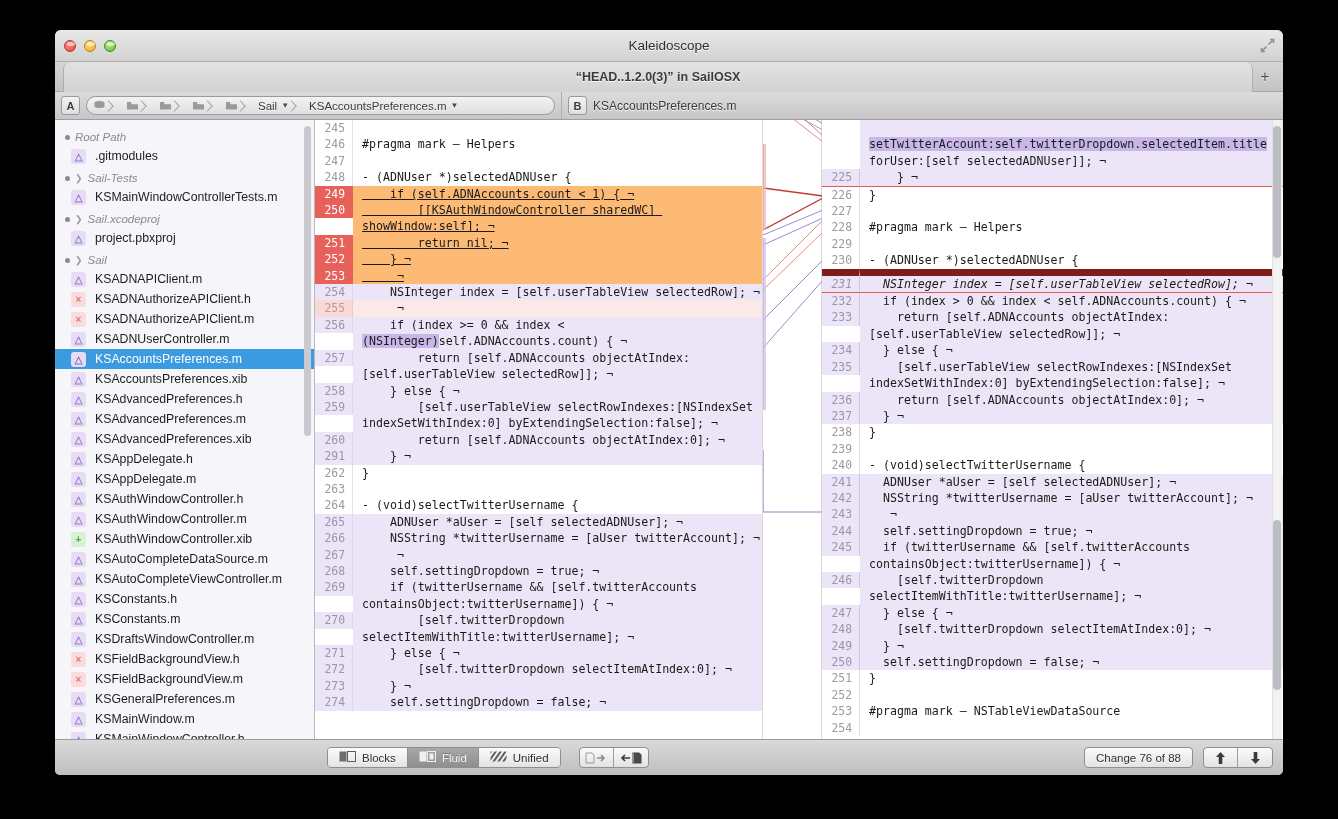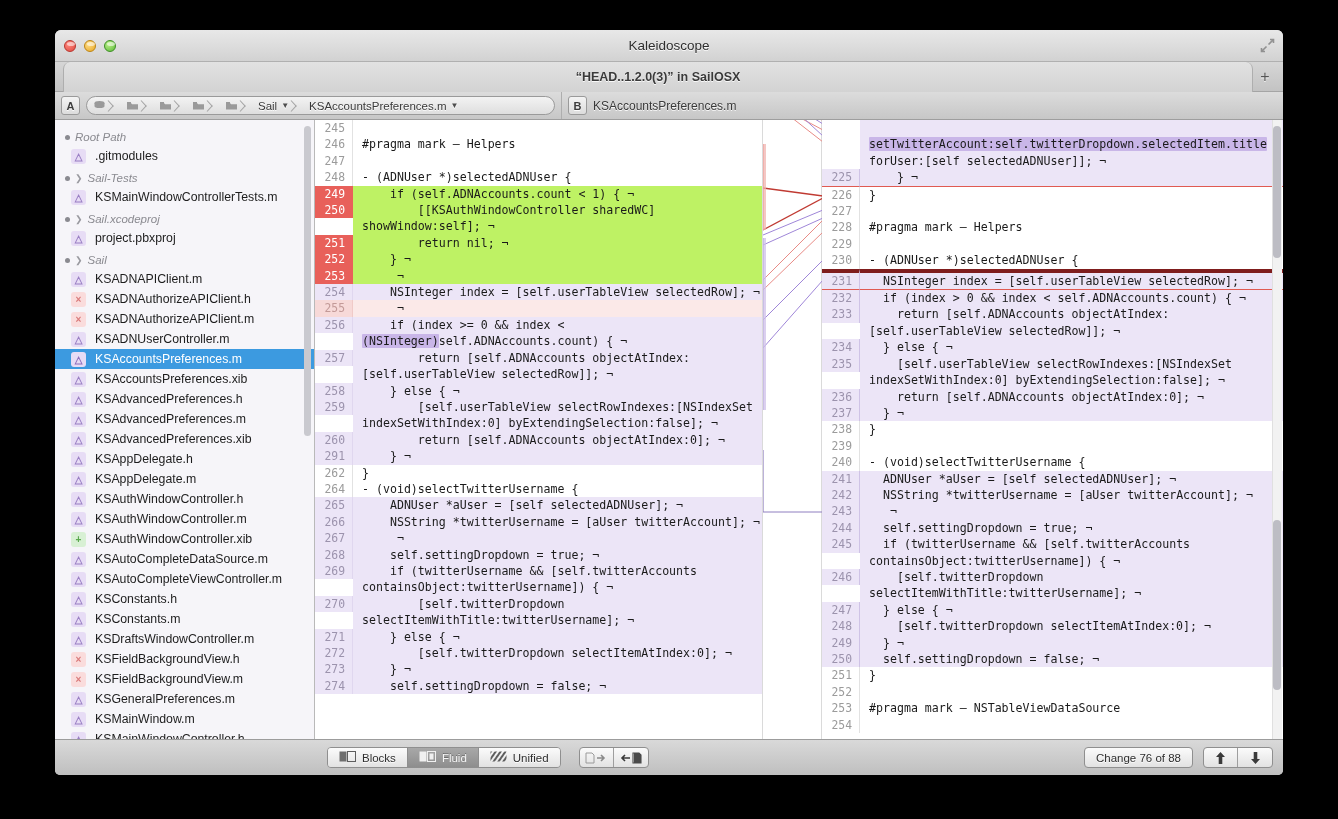--- a/index.html
+++ b/index.html
@@ -180,31 +180,31 @@
     background: #fff; border-right: 1px solid #e2e2e2;
     user-select: none;
   }
   .code {
     flex: 1; min-width: 0; padding-left: 9px; line-height: 16.4px;
     color: #1a1a1a; white-space: pre-wrap; word-break: break-word;
   }
 
   
   .line.del      > .gut  { background: #e8605a; color: #fff; border-right-color: #e8605a; }
-  .line.del      > .code { background: #bef264; }
+  .line.del      > .code { background: #fdba74; text-decoration: underline; }
   .line.delsoft  > .gut  { background: #f7d9d8; color: #c39a98; border-right-color: #f0cac8; }
   .line.delsoft  > .code { background: #fbe9e8; }
   .line.chg      > .gut  { background: #ece5f7; color: #9c93ad; border-right-color: #e0d7ef; }
   .line.chg      > .code { background: #ece5f7; }
 
   
   .line.chgb     > .gut  { background: #ece5f7; color: #9c93ad; border-right-color: #cfc3e6; }
   .line.chgb     > .code { background: #ece5f7; }
   .line.outline-top    > .code,
-  .line.outline-top    > .gut  { border-top: 4px solid #7f1d1d; }
+  .line.outline-top    > .gut  { border-top: 7px solid #7f1d1d; font-style: italic; }
   .line.outline-bottom > .code,
   .line.outline-bottom > .gut  { border-bottom: 1px solid #e05a52; }
 
   
   .tk { background: #c9b6e8; border-radius: 1px; text-align: right; }
 
   .pane-scroll {
     position: absolute; right: 2px; width: 8px;
     background: #bdbdc4; border-radius: 4px;
   }
@@ -554,20 +554,24 @@
             </div>
             <div class="line chg">
               <div class="gut">291</div>
               <div class="code">    } ¬</div>
             </div>
             <div class="line">
               <div class="gut">262</div>
               <div class="code">}</div>
             </div>
             <div class="line">
+              <div class="gut">263</div>
+              <div class="code"></div>
+            </div>
+            <div class="line">
               <div class="gut">264</div>
               <div class="code">- (void)selectTwitterUsername {</div>
             </div>
             <div class="line chg">
               <div class="gut">265</div>
               <div class="code">    ADNUser *aUser = [self selectedADNUser]; ¬</div>
             </div>
             <div class="line chg">
               <div class="gut">266</div>
               <div class="code">    NSString *twitterUsername = [aUser twitterAccount]; ¬</div>

